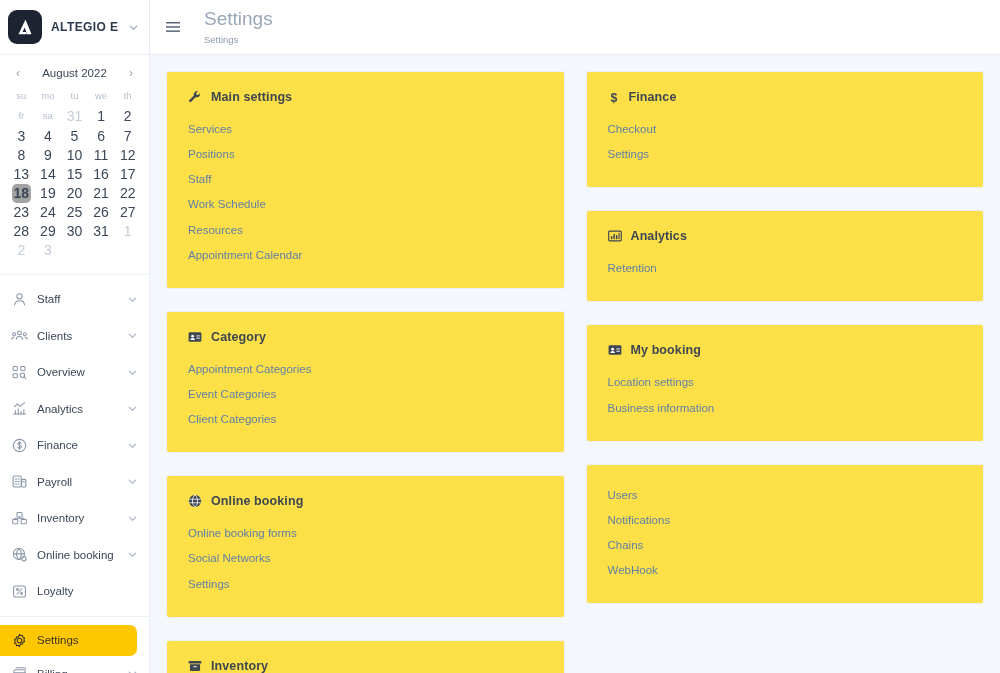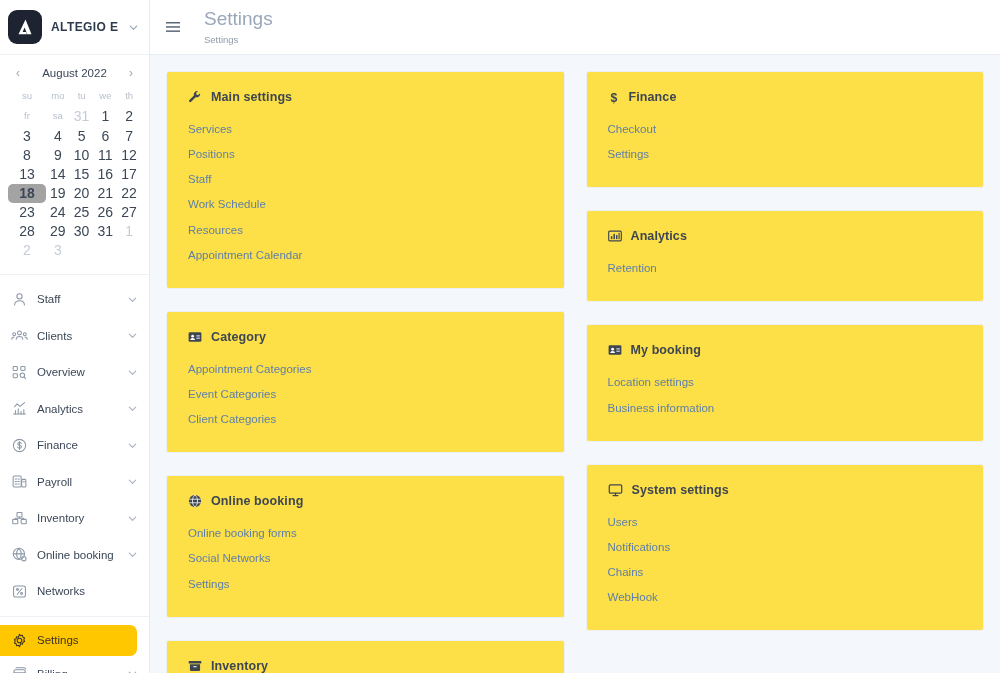--- a/index.html
+++ b/index.html
@@ -57,21 +57,21 @@
     font-size: 9.5px; color: #b6c0cd; text-align: center;
     padding: 3px 0 6px 0; text-transform: lowercase;
   }
   .cal-day {
     font-size: 14px; color: #3b4757; text-align: center;
     height: 19px; line-height: 19px; cursor: pointer;
     position: relative;
   }
   .cal-day.muted { color: #c4ccd7; }
   .cal-day.today span {
-    display: inline-block; width: 38px; height: 19px; line-height: 19px;
+    display: inline-block; width: 19px; height: 19px; line-height: 19px;
     background: #a3a3a3; border-radius: 5px; color: #3b4757; font-weight: bold;
   }
 
   .divider { height: 1px; background: #edf1f6; margin: 8px 0 0 0; }
 
   
   .nav { padding-top: 6px; }
   .nav-item {
     display: flex; align-items: center;
     height: 36.5px; padding: 0 11px 0 11px;
@@ -345,21 +345,21 @@
         </div>
         <div class="nav-item">
           <span class="ico">
             <svg width="17" height="17" viewBox="0 0 20 20">
               <rect x="3" y="3.5" width="14" height="13" rx="2.4" fill="none" stroke="currentColor" stroke-width="1.25" stroke-linecap="round" stroke-linejoin="round"></rect>
               <path d="M7.3 13.2 L12.7 6.8" fill="none" stroke="currentColor" stroke-width="1.25" stroke-linecap="round" stroke-linejoin="round"></path>
               <circle cx="7.6" cy="7.6" r="1.1" fill="none" stroke="currentColor" stroke-width="1.25" stroke-linecap="round" stroke-linejoin="round"></circle>
               <circle cx="12.4" cy="12.4" r="1.1" fill="none" stroke="currentColor" stroke-width="1.25" stroke-linecap="round" stroke-linejoin="round"></circle>
             </svg>
           </span>
-          <span class="nav-label">Networks</span>
+          <span class="nav-label">Loyalty</span>
         </div>
       </nav>
 
     <div class="nav-sep"></div>
 
     <nav class="nav" style="padding-top:0" id="nav-bottom">
         <div class="nav-item active">
           <span class="ico">
             <svg width="17" height="17" viewBox="0 0 20 20">
               <circle cx="10" cy="10" r="2.7" fill="none" stroke="currentColor" stroke-width="1.25" stroke-linecap="round" stroke-linejoin="round"></circle>
@@ -502,29 +502,20 @@
                   <rect x="9.6" y="6.2" width="3.9" height="1.1" fill="#fff"></rect>
                   <rect x="9.6" y="8.8" width="3.9" height="1.1" fill="#fff"></rect>
                 </svg>
               </span>
               <span class="card-title">My booking</span>
             </div>
             <a class="card-link">Location settings</a>
             <a class="card-link">Business information</a>
           </div>
           <div class="card">
-            <div class="card-head">
-              <span class="card-ico">
-                <svg width="15" height="14" viewBox="0 0 16 16">
-                  <rect x="0.9" y="2.1" width="14.2" height="9.4" rx="1.3" fill="none" stroke="currentColor" stroke-width="1.4"></rect>
-                  <path d="M8 11.7v2.2M5.2 14.3h5.6" fill="none" stroke="currentColor" stroke-width="1.4" stroke-linecap="round"></path>
-                </svg>
-              </span>
-              <span class="card-title">System settings</span>
-            </div>
             <a class="card-link">Users</a>
             <a class="card-link">Notifications</a>
             <a class="card-link">Chains</a>
             <a class="card-link">WebHook</a>
           </div>
         </div>
     </section>
   </div>
 </div>
 

